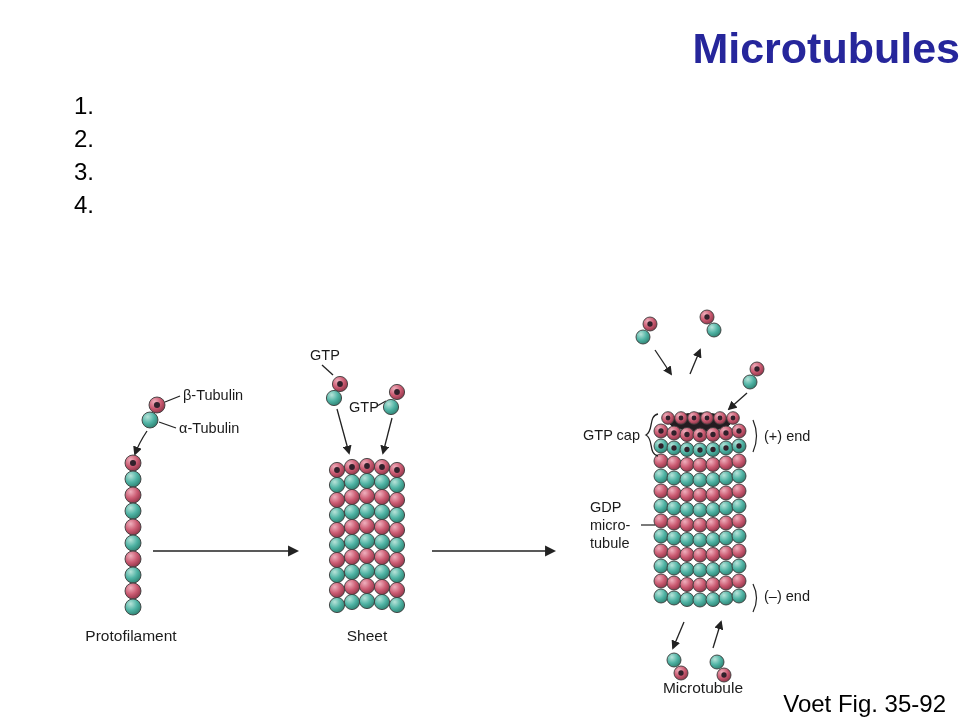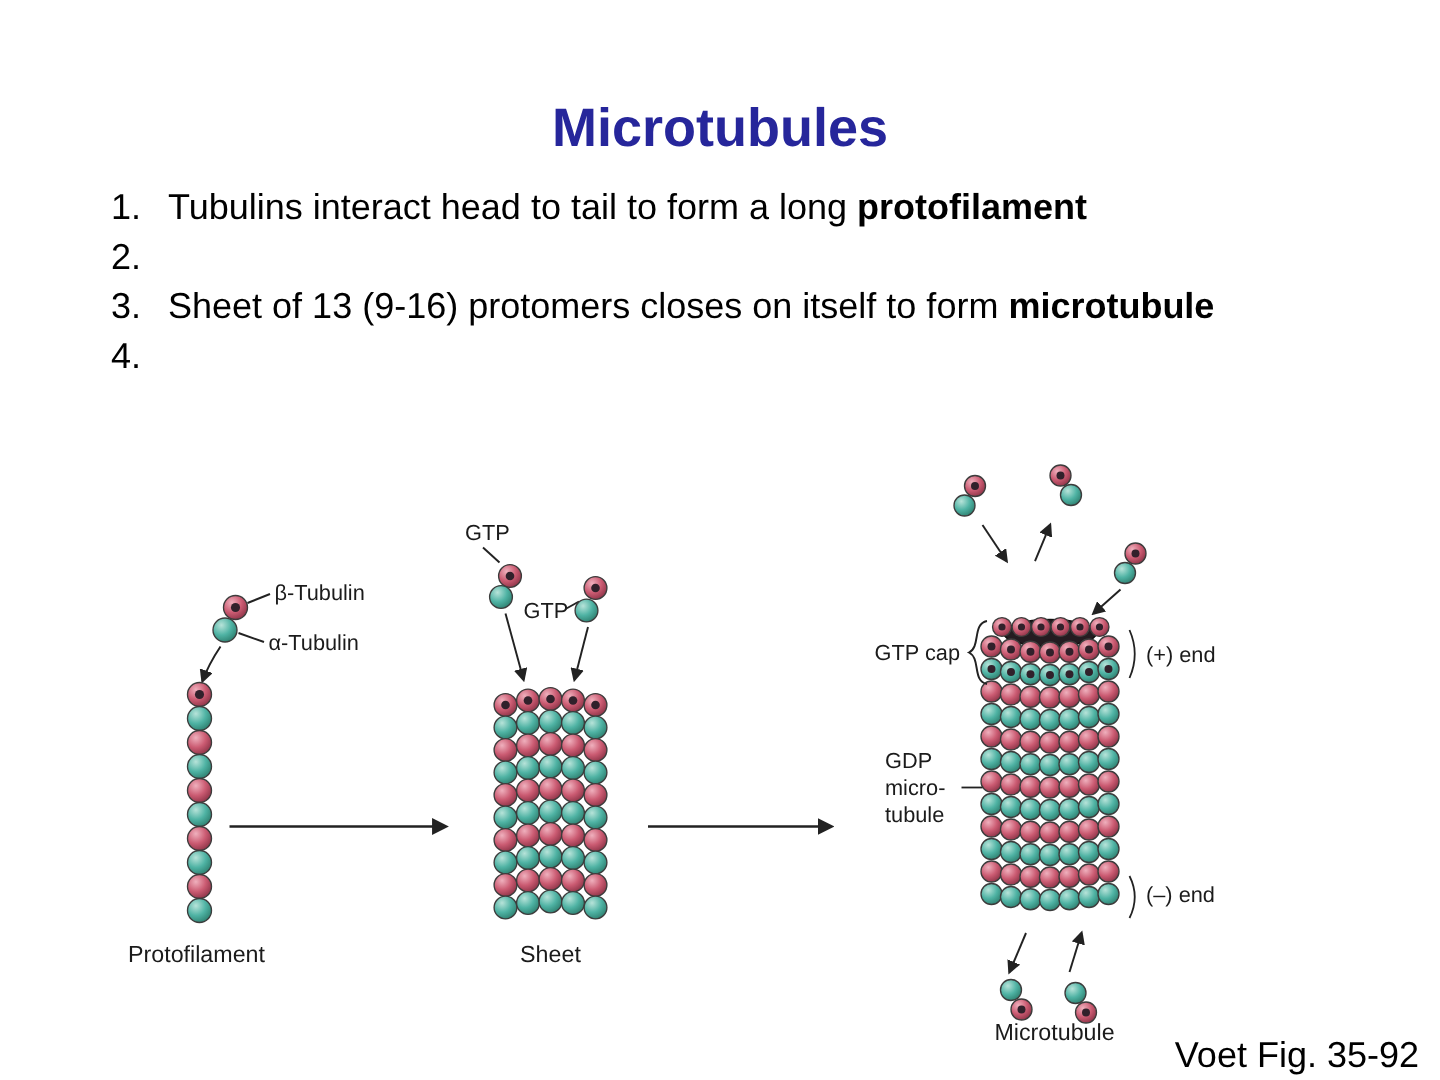--- a/index.html
+++ b/index.html
@@ -1,43 +1,41 @@
 <!DOCTYPE html>
 <html><head>
 <meta charset="utf-8">
 <style>
   html,body{margin:0;padding:0;background:#ffffff;}
   .slide{position:relative;width:960px;height:720px;background:#ffffff;overflow:hidden;
          font-family:"Liberation Sans","DejaVu Sans",sans-serif;color:#000;}
-  .title{margin:0;padding-top:64px;text-align:center;font-size:36px;font-weight:bold;}
+  .title{margin:0;padding-top:24px;text-align:right;font-size:43px;font-weight:bold;}
   .list{margin:16px 30px 0 74px;font-size:24px;}
   .li{display:flex;line-height:33px;}
   .num{flex:0 0 38px;}
   .txt .bold{font-weight:bold;}
   .txt .sym{font-family:"DejaVu Serif",serif;font-style:italic;}
   .diagram{position:absolute;left:0;top:308px;width:960px;height:412px;}
   .diagram text{font-family:"Liberation Sans","DejaVu Sans",sans-serif;fill:#1b1b1b;}
   .caption{position:absolute;right:14px;bottom:2px;font-size:24px;color:#000;}
 </style>
 </head>
 <body>
 
 <div class="slide">
   <h1 class="title" style="color: rgb(38, 38, 155);">Microtubules</h1>
   <div class="list" id="list">
       <div class="li">
         <span class="num">1.</span>
-        <span class="txt"><span>Tubulins interact head to tail to form a long </span><span class="bold">protofilament</span></span>
       </div>
       <div class="li">
         <span class="num">2.</span>
       </div>
       <div class="li">
         <span class="num">3.</span>
-        <span class="txt"><span>Sheet of 13 (9-16) protomers closes on itself to form </span><span class="bold">microtubule</span></span>
       </div>
       <div class="li">
         <span class="num">4.</span>
       </div>
       <div class="li">
         <span class="num"></span>
       </div>
     </div>
   <svg class="diagram" id="diagram" viewBox="0 0 960 412">
       <defs>

